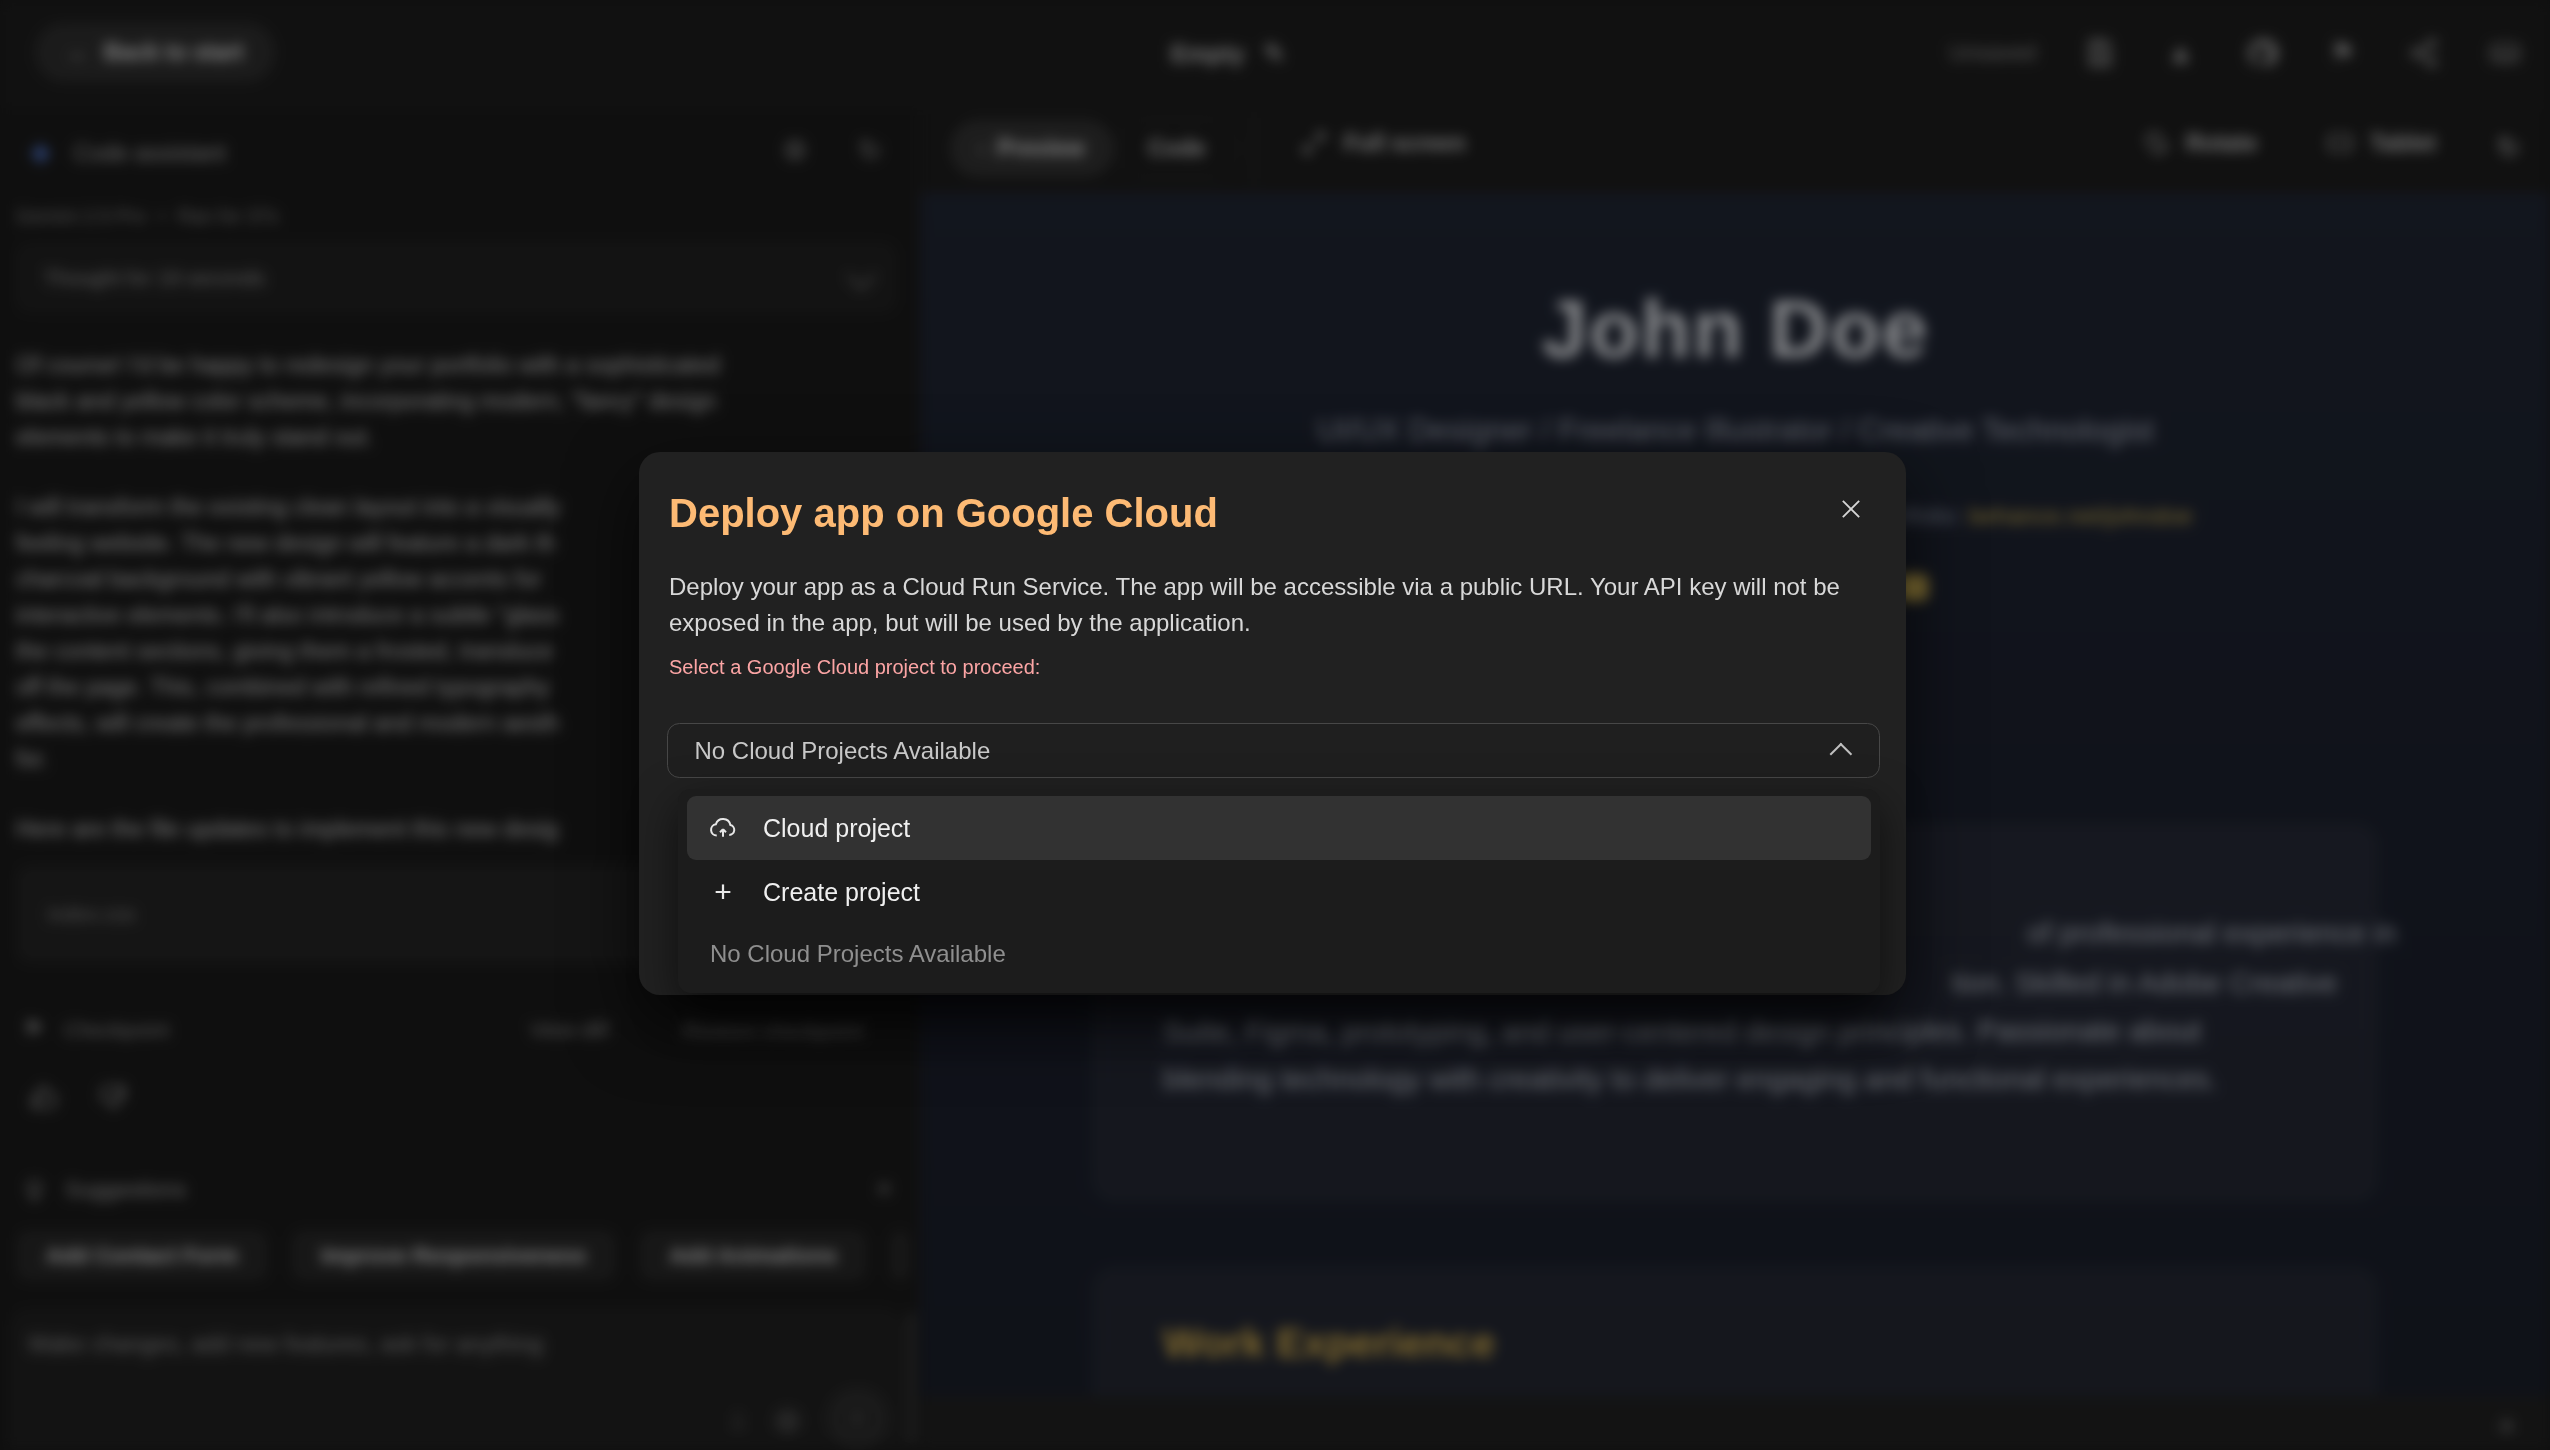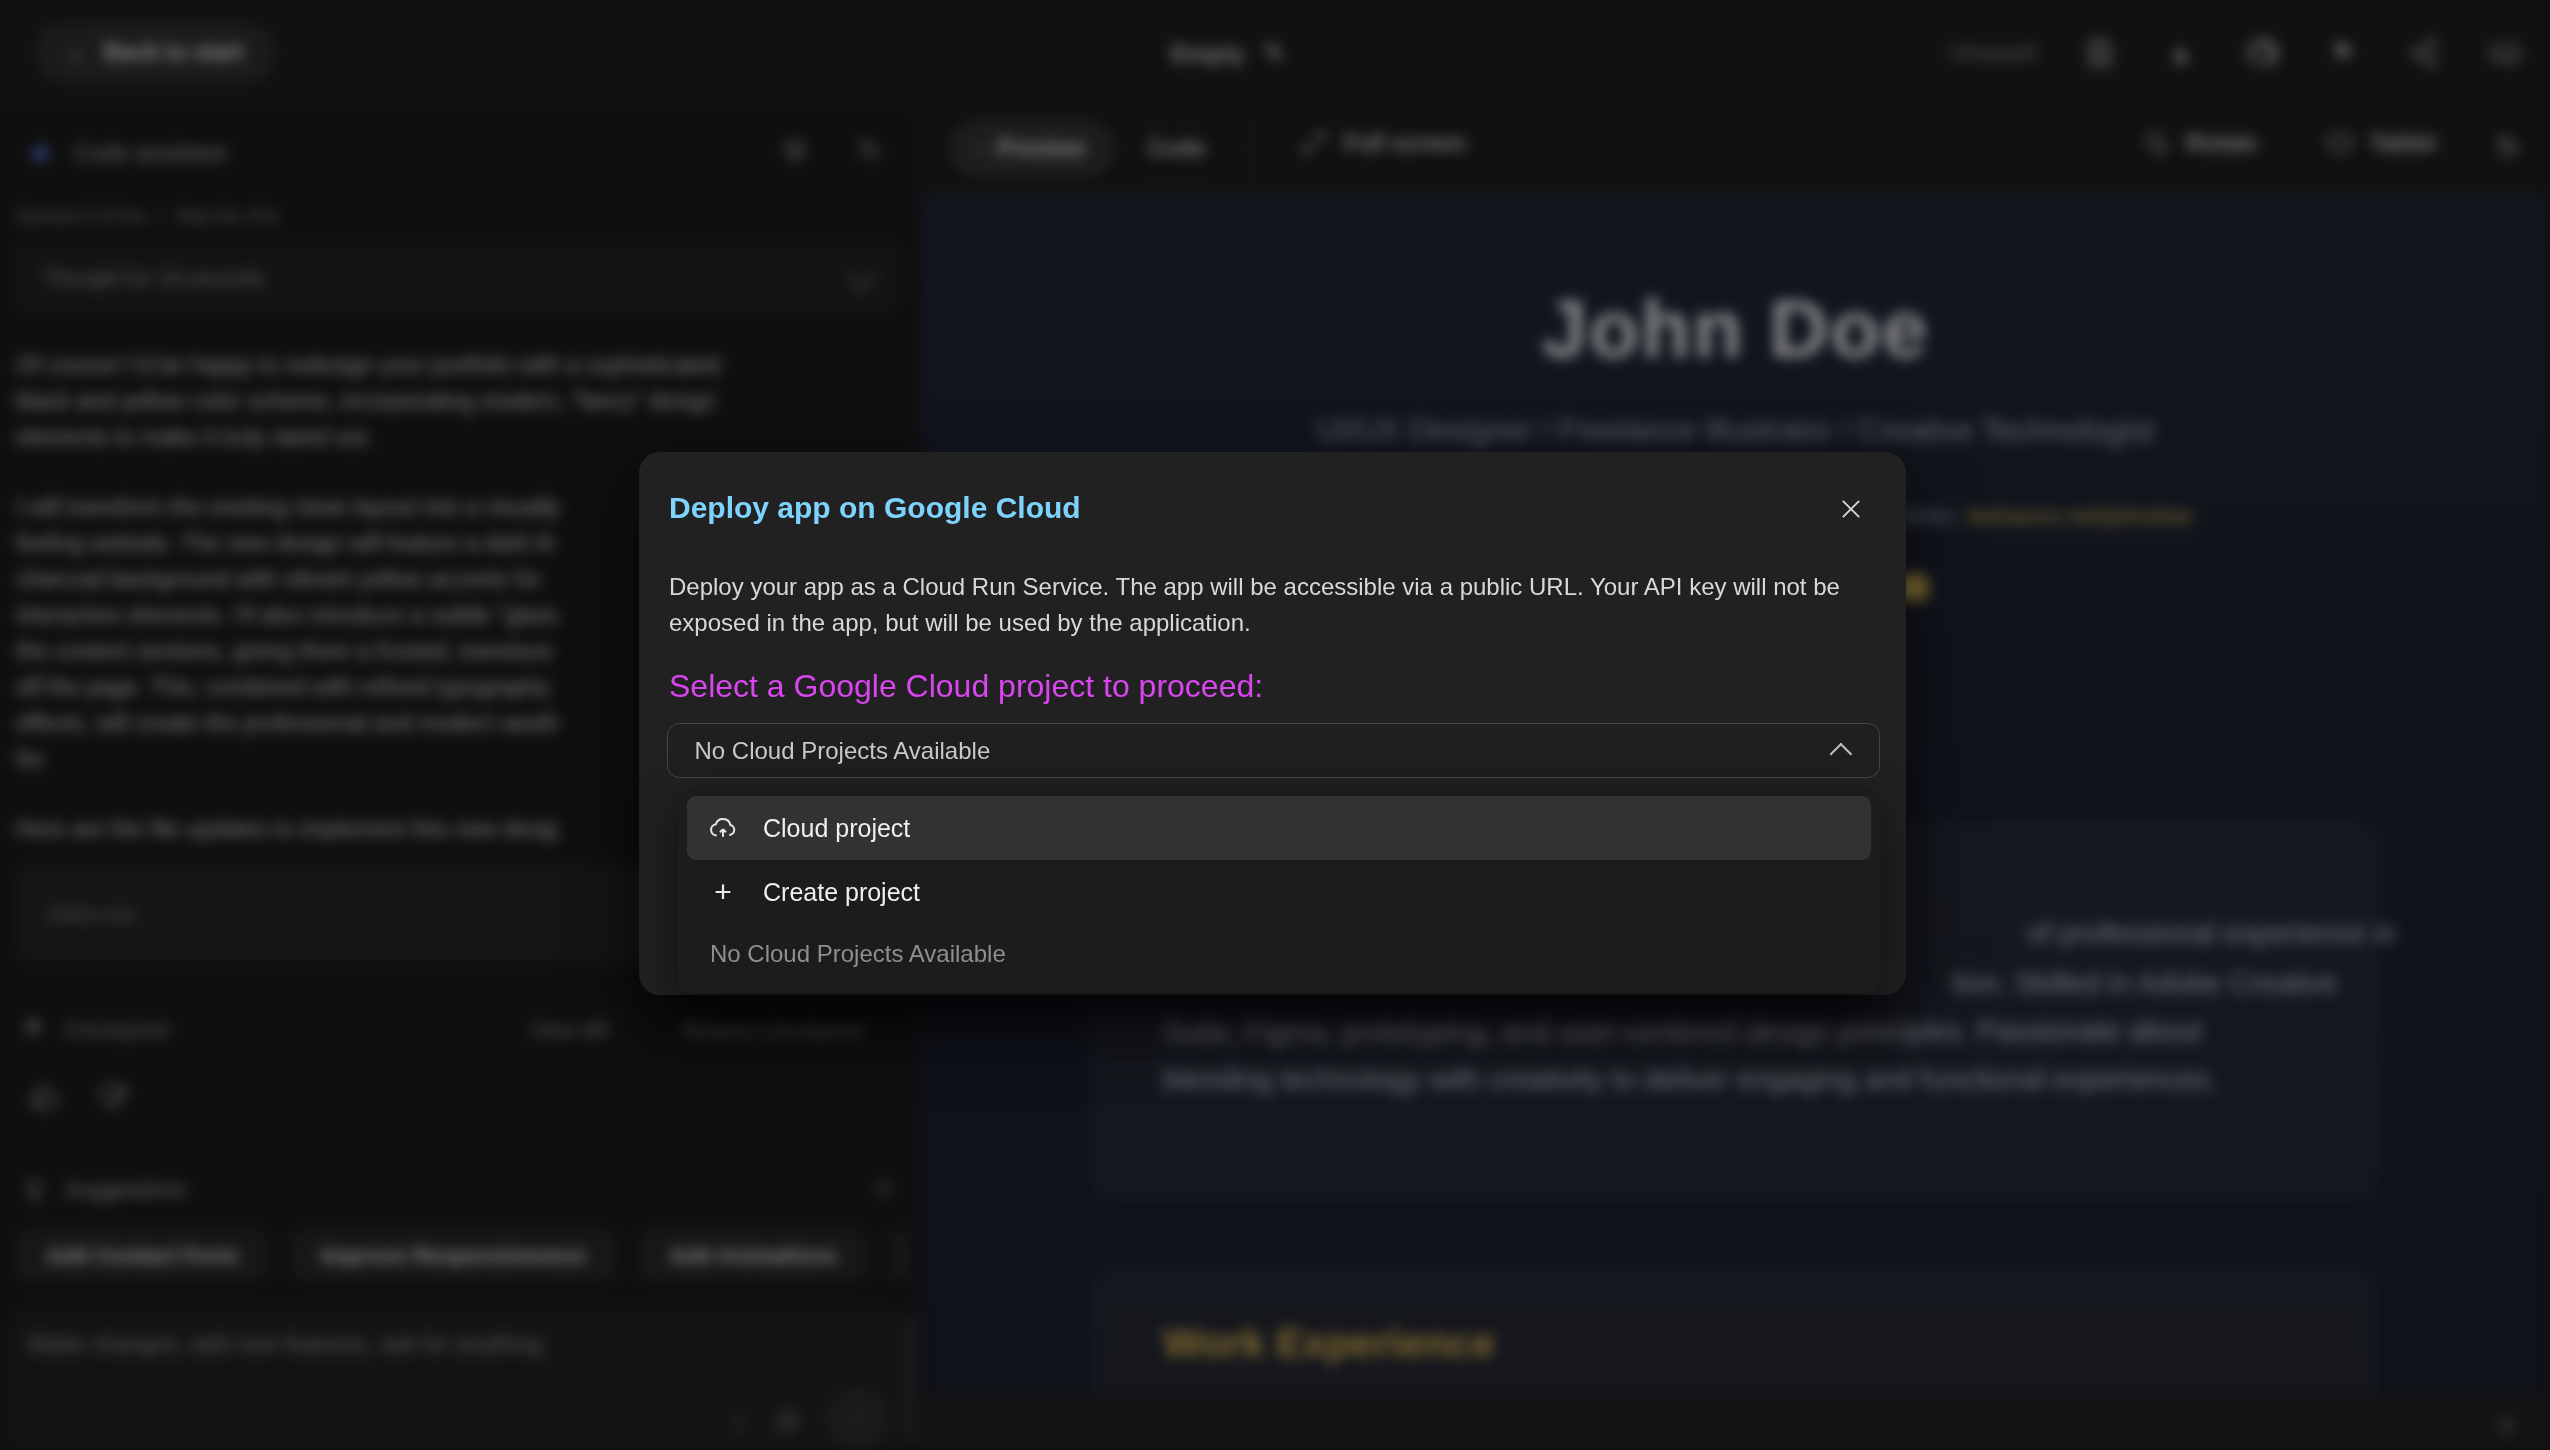--- a/index.html
+++ b/index.html
@@ -72,25 +72,25 @@
   .card-about { top:631px; height:377px; }
   .about-line { position:absolute; white-space:nowrap; color:#c4cad6; font-size:29px; }
   .card-work { top:1075px; height:248px; }
   .work-h { position:absolute; left:69px; top:51px; color:#e3b94e; font-size:41px; font-weight:bold; }
   .pv-bottom { position:absolute; left:0; top:1290px; width:1631px; height:54px; background:#1d1d1d; }
   .resize-handle { position:absolute; left:1577px; top:16px; color:#8a8a8a; font-size:19.5px; }
 
   
   .backdrop { position:absolute; inset:0; background:rgba(8,8,8,0.45); }
   .modal { position:absolute; left:639px; top:452px; width:1267px; height:543px; background:#212121; border-radius:21px; box-shadow:0 27px 71px rgba(0,0,0,0.65); }
-  .m-title { position:absolute; left:30px; top:39px; color:#7dd3fc; font-size:30px; font-weight:bold; }
+  .m-title { position:absolute; left:30px; top:39px; color:#fdba74; font-size:40px; font-weight:bold; }
   .m-close { position:absolute; right:37px; top:43px; width:32px; height:32px; color:#d5d5d5; }
   .m-close svg { width:28px; height:28px; }
   .m-desc { position:absolute; left:30px; top:117px; width:1199px; color:#d8d8d8; font-size:24px; line-height:36px; }
-  .m-label { position:absolute; left:30px; top:216px; color:#d946ef; font-size:32px; }
+  .m-label { position:absolute; left:30px; top:204px; color:#fca5a5; font-size:20px; }
   .m-select { position:absolute; left:27.5px; top:271px; width:1213px; height:55px; border:1.8px solid #474747; border-radius:12.4px; background:#1f1f1f; display:flex; align-items:center; justify-content:space-between; padding:0 27px; color:#c8c8c8; font-size:24px; }
   .chev-up { width:16px; height:16px; border-left:2.7px solid #c0c0c0; border-top:2.7px solid #c0c0c0; transform:rotate(45deg) translateY(4.4px); }
   .m-menu { position:absolute; left:39px; top:337px; width:1202px; height:204px; background:#1c1c1c; border-radius:12.4px; box-shadow:0 16px 44px rgba(0,0,0,0.55); padding:7px 9px; }
   .menu-item { position:relative; height:64px; border-radius:9px; display:flex; align-items:center; gap:25px; padding-left:21px; color:#efefef; font-size:25px; }
   .menu-item.hl { background:#323232; }
   .menu-item svg { width:30px; height:30px; color:#e8e8e8; }
   .menu-item .plus { width:30px; text-align:center; font-size:30px; color:#e8e8e8; }
   .menu-empty { position:absolute; left:32px; top:151px; color:#8f8f8f; font-size:24px; }
 </style>
 </head>

